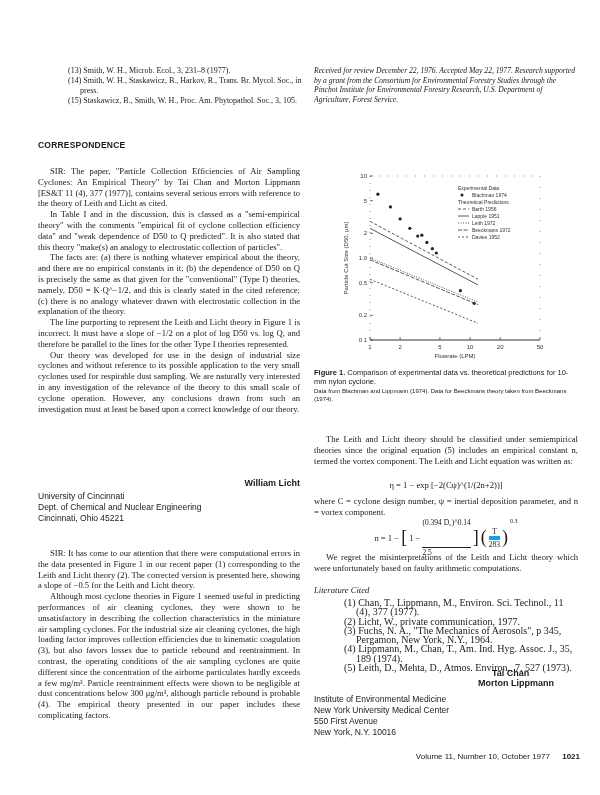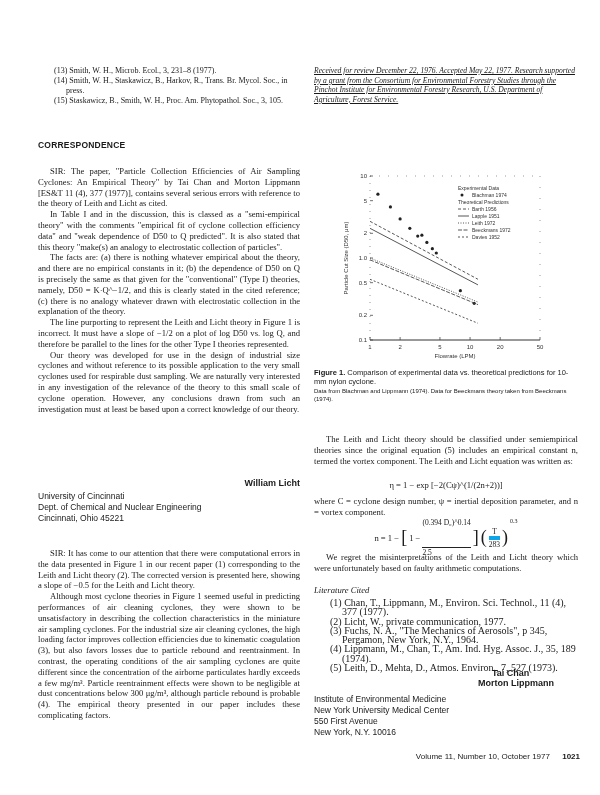--- a/index.html
+++ b/index.html
@@ -1,20 +1,20 @@
 <!DOCTYPE html>
 <html><head>
 <meta charset="utf-8">
 <style>
   html, body { margin:0; padding:0; background:#ffffff; }
   body { width:600px; height:795px; position:relative; overflow:hidden; color:#1a1a1a; font-family:"Liberation Serif", serif; }
   .col { position:absolute; }
   .refs { font-size:8px; line-height:10px; }
-  .refs div { padding-left:28px; text-indent:-12px; }
-  .received { font-size:7.6px; line-height:9.5px; font-style:italic;text-decoration:underline; }
+  .refs div { padding-left:28px; text-indent:-12px;margin-left:14px; }
+  .received { font-size:7.6px; line-height:9.5px; font-style:italic; }
   .section-head { font-family:"Liberation Sans", sans-serif; font-weight:bold; font-size:8.5px; letter-spacing:0.2px; }
   .body-text { font-size:8.6px; line-height:10.8px; text-align:justify; }
   .body-text p { margin:0; text-indent:12px; }
   .sig { font-family:"Liberation Sans", sans-serif; font-weight:bold; font-size:9px; text-align:right; }
   .affil { font-family:"Liberation Sans", sans-serif; font-size:8.5px; line-height:11px; }
   .caption { font-family:"Liberation Sans", sans-serif; font-size:7.5px; line-height:9px; }
   .caption b { font-weight:bold; }
   .caption-small { font-family:"Liberation Sans", sans-serif; font-size:6px; line-height:7.5px; }
   .eq { font-size:8.6px; text-align:center; }
   .lit-head { font-style:italic; font-size:8.6px; }

